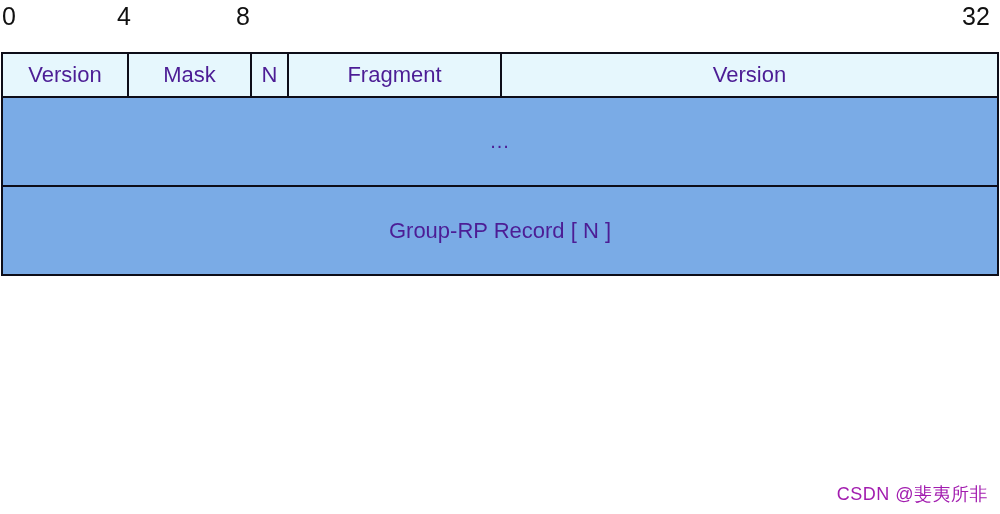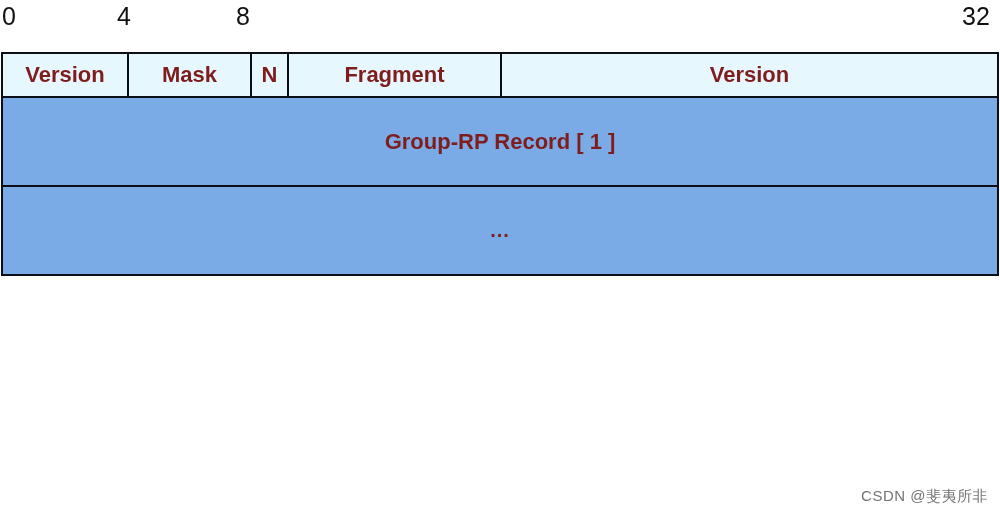--- a/index.html
+++ b/index.html
@@ -41,46 +41,45 @@
     position: absolute;
     left: 1px;
     top: 52px;
     width: 996px;
     border-collapse: collapse;
     table-layout: fixed;
   }
   #packet-table td {
     border: 2px solid #0d0d18;
     background: #e6f7fd;
-    color: #7f1d1d;
+    color: #4c1d95;
     font-size: 22px;
     text-align: center;
     vertical-align: middle;
     padding: 0;
     height: 42px;
     white-space: nowrap;
     overflow: hidden;
-    font-weight: bold;
   }
   #packet-table tr.payload-row td {
     background: #7aabe6;
     height: 87px;
   }
   #packet-table tr.payload-row.ellipsis-row td {
     font-size: 20px;
     letter-spacing: 1px;
   }
 
   
   #watermark {
     position: absolute;
     right: 12px;
     bottom: 8px;
-    font-size: 15px;
-    color: #737373;
+    font-size: 18px;
+    color: #a21caf;
     letter-spacing: 0.5px;
     white-space: nowrap;
     user-select: none;
     margin-left: 28px;
   }
 </style>
 </head>
 <body>
 
 <div id="bit-ruler">
@@ -100,22 +99,22 @@
     <col style="width:249px">
   </colgroup>
   <tbody>
     <tr>
       <td>Version</td>
       <td>Mask</td>
       <td>N</td>
       <td>Fragment</td>
       <td colspan="2">Version</td>
     </tr>
-    <tr class="payload-row">
-      <td colspan="6">Group-RP Record [ 1 ]</td>
-    </tr>
     <tr class="payload-row ellipsis-row">
       <td colspan="6">...</td>
+    </tr>
+    <tr class="payload-row">
+      <td colspan="6">Group-RP Record [ N ]</td>
     </tr>
   </tbody>
 </table>
 
 <div id="watermark">CSDN @斐夷所非</div>
 
 </body></html>

